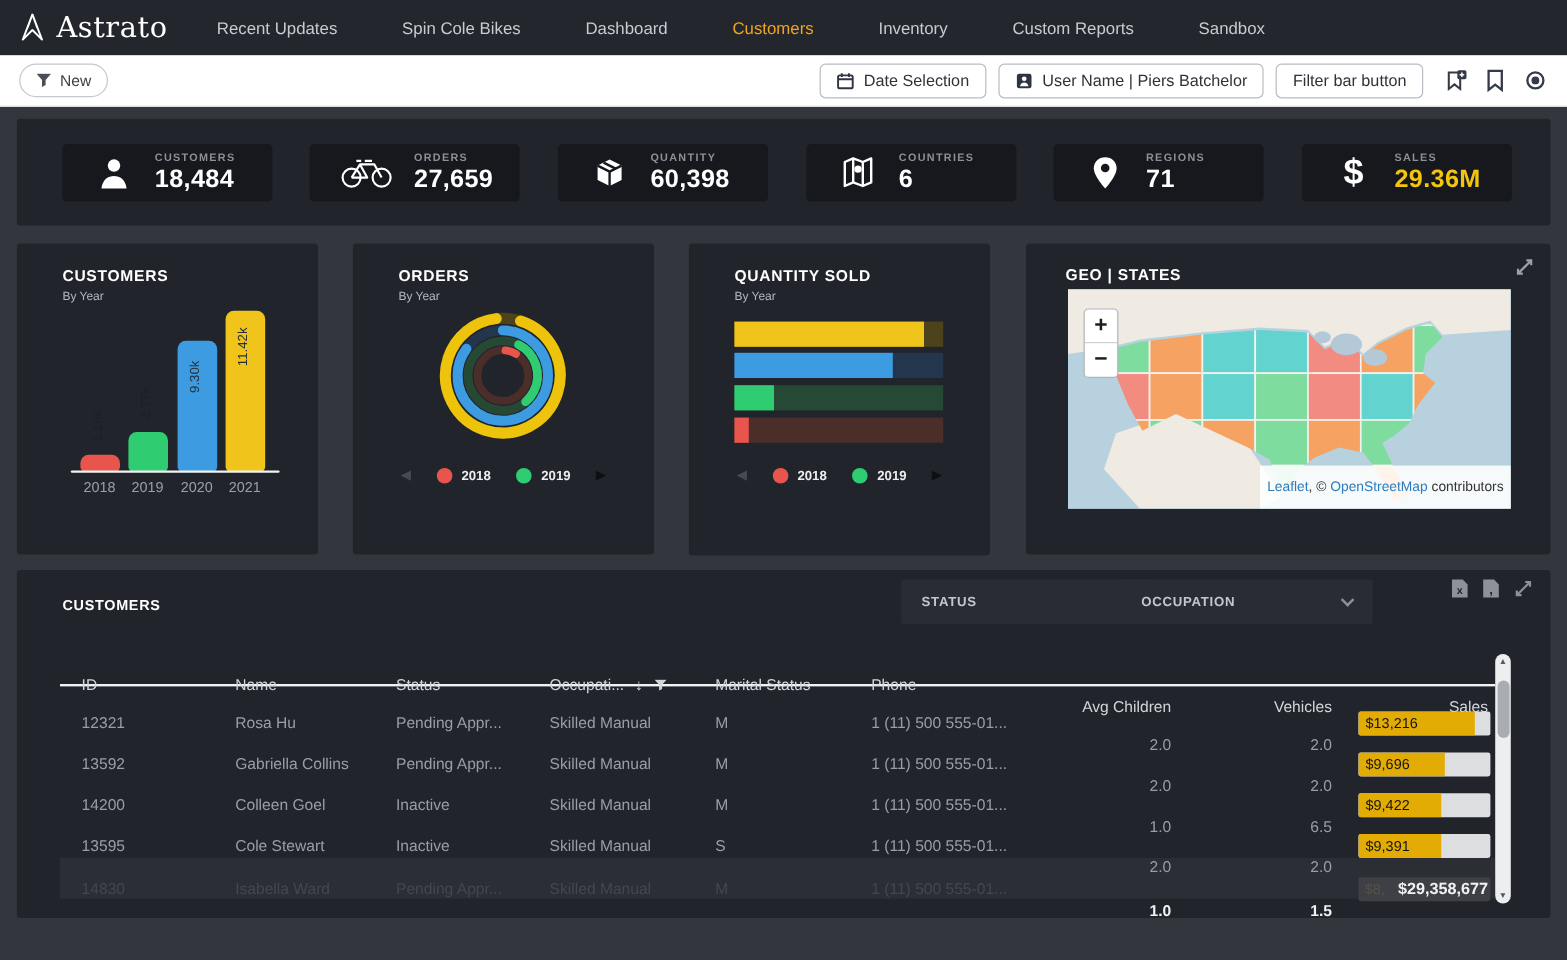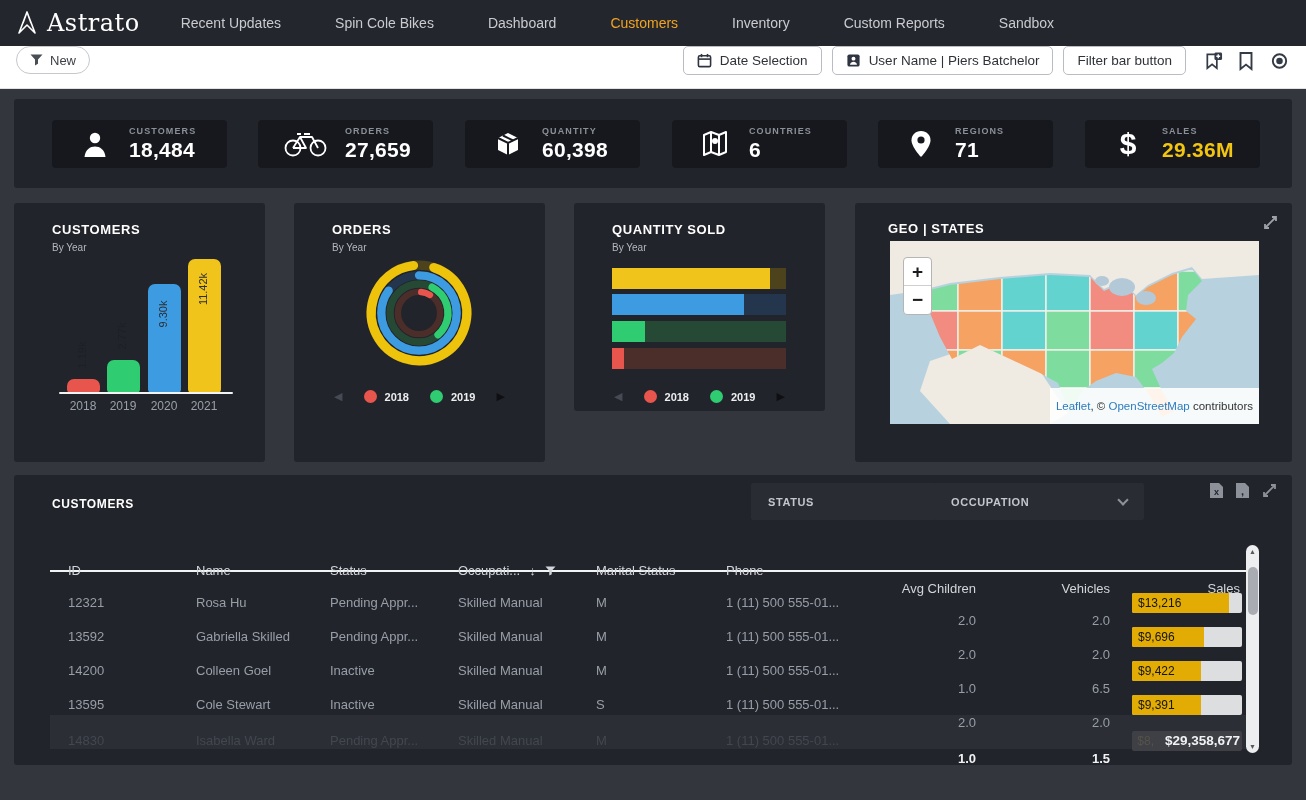--- a/index.html
+++ b/index.html
@@ -9,21 +9,21 @@
     background:#34363d; color:#fff; overflow:hidden; position:relative;
   }
   
   .nav { height:46px; background:#23262d; display:flex; align-items:center; padding:0 16px; }
   .logo { display:flex; align-items:center; gap:9px; margin-right:14px; cursor:pointer; }
   .logo-text { font-family:"DejaVu Serif", serif; font-size:24px; color:#fff; letter-spacing:0.5px; }
   .nav-items { display:flex; align-items:center; }
   .nav-item { color:#c9cbd0; font-size:14px; padding:0 27px; cursor:pointer; white-space:nowrap; }
   .nav-item.active { color:#f2a41f; }
   
-  .toolbar { height:43px; background:#ffffff; display:flex; align-items:flex-start; padding:0 16px; border-bottom:1px solid #e2e2e2; }
+  .toolbar { height:43px; background:#ffffff; display:flex; align-items:center; padding:0 16px; border-bottom:1px solid #e2e2e2; }
   .pill { display:flex; align-items:center; gap:7px; border:1px solid #c6c8cc; border-radius:15px; height:28px; padding:0 13px; color:#3c3f45; font-size:13px; background:#fff; cursor:pointer; }
   .tb-right { margin-left:auto; display:flex; align-items:center; gap:10px; }
   .tb-btn { display:flex; align-items:center; gap:8px; border:1px solid #b9bcc2; border-radius:5px; height:29px; padding:0 13px; color:#2f3237; font-size:13.5px; background:#fff; cursor:pointer; white-space:nowrap; }
   .tb-icons { display:flex; align-items:center; gap:15px; margin-left:8px; }
   .tb-icons svg { cursor:pointer; }
   
   .panel { position:absolute; background:#22242b; border-radius:3px; }
   .panel-title { font-size:13px; font-weight:bold; letter-spacing:0.6px; color:#fff; }
   .panel-sub { font-size:10px; color:#b4b8bf; margin-top:5px; }
   
@@ -269,21 +269,21 @@
       <span class="legend-label">2018</span>
     </span>
     <span class="legend-item">
       <span class="legend-dot" style="background: rgb(47, 204, 113);"></span>
       <span class="legend-label">2019</span>
     </span>
     <span class="legend-arrow next">▶</span>
   </div>
 </div>
 
-<div class="panel" style="left:574px; top:203px; width:251px; height:208px;">
+<div class="panel" style="left:574px; top:203px; width:251px; height:260px;">
   <div style="position:absolute; left:38px; top:19px;">
     <div class="panel-title">QUANTITY SOLD</div>
     <div class="panel-sub">By Year</div>
   </div>
   <div class="hbar" style="top: 65px; background: rgb(76, 67, 29);">
       <div class="hbar-fill" style="width: 91%; background: rgb(240, 196, 27);"></div>
     </div>
   <div class="hbar" style="top: 91px; background: rgb(36, 54, 77);">
       <div class="hbar-fill" style="width: 76%; background: rgb(61, 156, 225);"></div>
     </div>
@@ -429,21 +429,21 @@
         <div class="num">2.0</div>
         <div class="salescell">
             <div class="salesbar">
               <div class="sales-fill" style="width: 88%;"></div>
               <span>$13,216</span>
             </div>
           </div>
       </div>
       <div class="trow tbody-row">
         <div>13592</div>
-        <div class="cell-ellip">Gabriella Skilled</div>
+        <div class="cell-ellip">Gabriella Collins</div>
         <div class="cell-ellip">Pending Appr...</div>
         <div class="cell-ellip">Skilled Manual</div>
         <div>M</div>
         <div class="cell-ellip">1 (11) 500 555-01...</div>
         <div class="num">2.0</div>
         <div class="num">2.0</div>
         <div class="salescell">
             <div class="salesbar">
               <div class="sales-fill" style="width: 65%;"></div>
               <span>$9,696</span>

